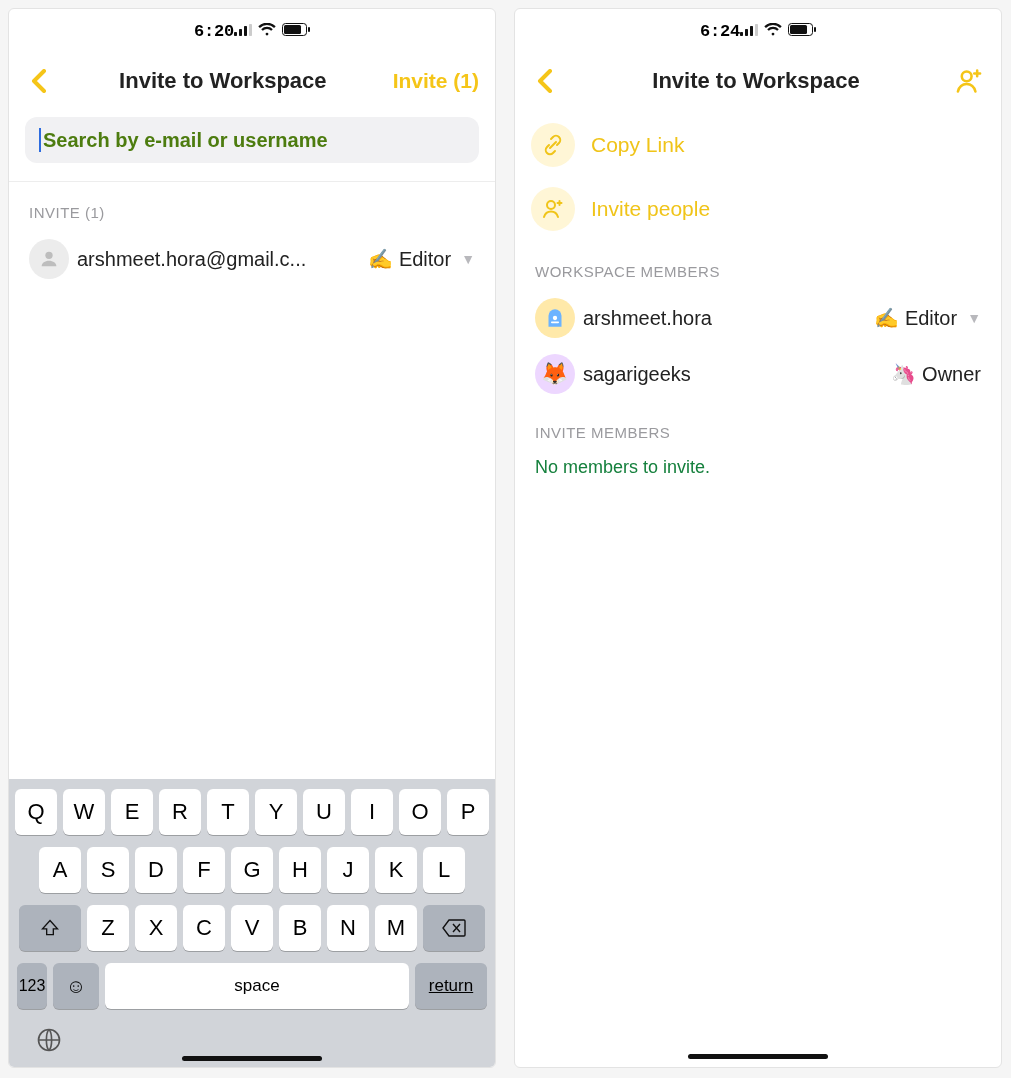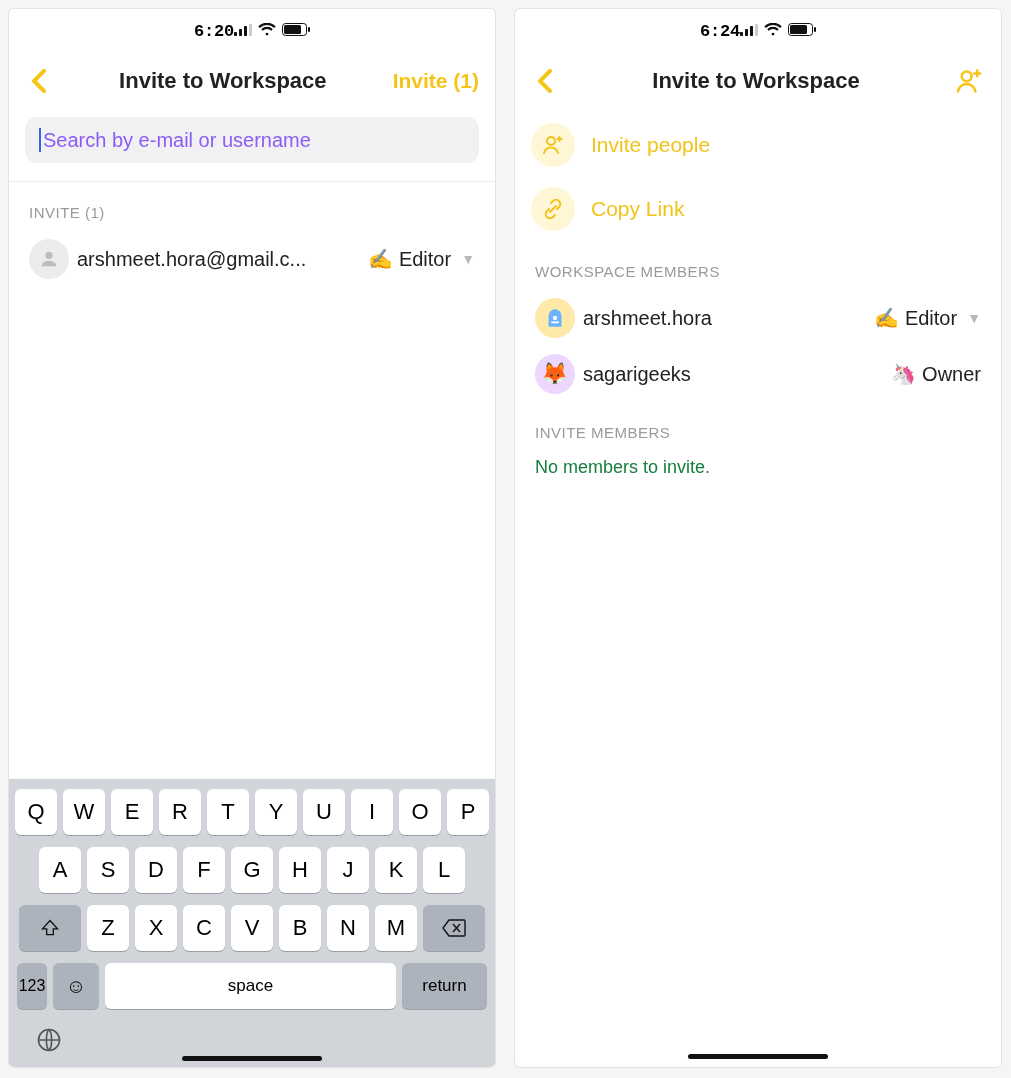--- a/index.html
+++ b/index.html
@@ -54,21 +54,21 @@
     background: #f1f1f3;
     border-radius: 12px;
     display: flex;
     align-items: center;
     padding: 0 14px;
     position: relative;
   }
   .search-box .cursor {
     width: 2px; height: 24px; background:#2d6cdf; margin-right:2px;
   }
-  .search-box .ph { color:#8b5cf6; font-size:20px; }
+  .search-box .ph { color:#4d7c0f; font-size:20px;font-weight:bold; }
 
   .divider { height:1px; background:#ededed; margin-top:10px; }
 
   .section-header {
     font-size: 15px;
     letter-spacing: 0.5px;
     color:#9a9a9e;
     padding: 22px 20px 10px;
     text-transform: uppercase;
   }
@@ -117,21 +117,21 @@
     display:flex; align-items:center; justify-content:center;
     font-size:22px; font-weight:400;
     box-shadow: 0 1px 0 rgba(0,0,0,0.25);
   }
   .key.gray { background:#adb3bc; }
   .key.wide { width:62px; }
   .bottom-row { display:flex; gap:6px; padding:0 4px; margin-bottom:14px; }
   .key.space { flex:1; font-size:17px; }
   .key.num { width:30px; font-size:16px; background:#adb3bc; }
   .key.emoji { width:46px; background:#adb3bc; font-size:20px; }
-  .key.return { width:85px; font-size:17px; background:#adb3bc; }
+  .key.return { width:72px; font-size:17px; background:#adb3bc;text-decoration:underline; }
   .globe-row { height:38px; display:flex; align-items:center; padding-left:22px; }
   .home-indicator {
     position:absolute; bottom:6px; left:50%; transform:translateX(-50%);
     width:140px; height:5px; border-radius:3px; background:#111;
   }
   .phone2 .home-indicator { bottom:8px; }
 
   .av1 { background:#ececec; color:#bdbdbd; }
   .av-arsh { background:#ffe9a9; }
   .av-sag  { background:#edd7ff; }
@@ -303,34 +303,34 @@
           <path d="M2.5 21c1-4 4-6.5 7.5-6.5s6.5 2.5 7.5 6.5" fill="none" stroke="#f5c518" stroke-width="2.2" stroke-linecap="round"></path>
           <path d="M19 3v5M16.5 5.5h5" stroke="#f5c518" stroke-width="2.2" stroke-linecap="round"></path>
         </svg>
     </div>
   </div>
 
   <div class="action-list">
     <div class="act-row">
       <div class="act-icon">
         <svg width="24" height="24" viewBox="0 0 24 24">
+            <path d="M9 15l6-6M8 12l-2 2a4 4 0 006 6l2-2M16 12l2-2a4 4 0 00-6-6l-2 2" fill="none" stroke="#f0c419" stroke-width="2" stroke-linecap="round"></path>
+          </svg>
+      </div>
+      <div class="act-label">Copy Link</div>
+    </div>
+    <div class="act-row">
+      <div class="act-icon">
+        <svg width="24" height="24" viewBox="0 0 24 24">
             <circle cx="10" cy="8" r="4" fill="none" stroke="#f0c419" stroke-width="2"></circle>
             <path d="M3 20c1-3.5 3.8-5.5 7-5.5s6 2 7 5.5" fill="none" stroke="#f0c419" stroke-width="2" stroke-linecap="round"></path>
             <path d="M18.5 4v4M16.5 6h4" stroke="#f0c419" stroke-width="2" stroke-linecap="round"></path>
           </svg>
       </div>
       <div class="act-label">Invite people</div>
-    </div>
-    <div class="act-row">
-      <div class="act-icon">
-        <svg width="24" height="24" viewBox="0 0 24 24">
-            <path d="M9 15l6-6M8 12l-2 2a4 4 0 006 6l2-2M16 12l2-2a4 4 0 00-6-6l-2 2" fill="none" stroke="#f0c419" stroke-width="2" stroke-linecap="round"></path>
-          </svg>
-      </div>
-      <div class="act-label">Copy Link</div>
     </div>
   </div>
 
   <div class="section-header">WORKSPACE MEMBERS</div>
 
   <div class="row">
     <div class="avatar av-arsh">
       <svg width="26" height="26" viewBox="0 0 24 24">
           <path d="M6 20 V10 a6 6 0 0112 0 V20 Z" fill="#6cb3ff"></path>
           <circle cx="12" cy="12" r="2" fill="#fff"></circle>

